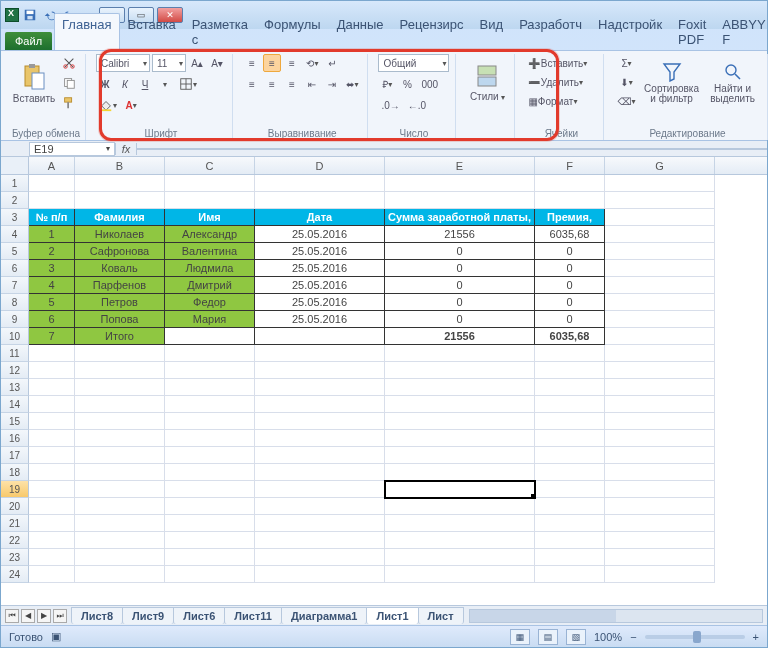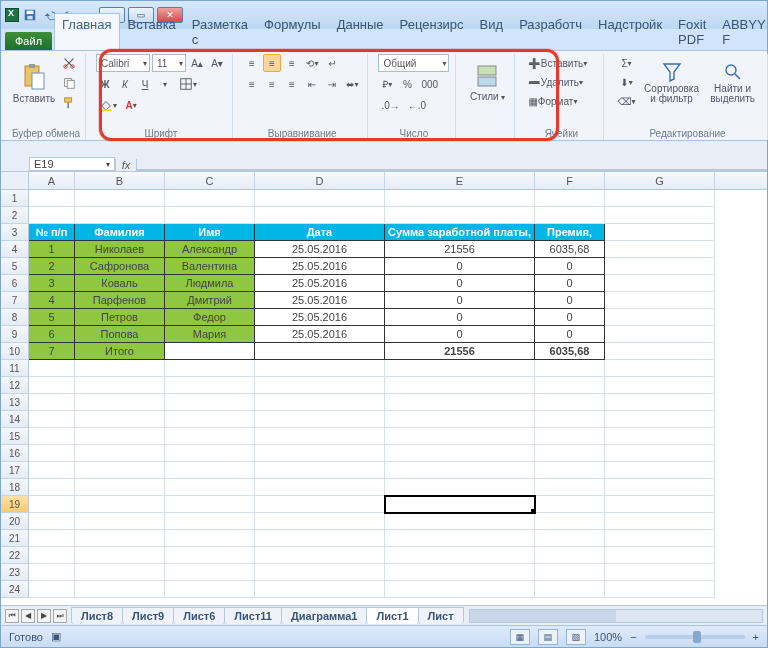--- a/index.html
+++ b/index.html
@@ -40,21 +40,21 @@
   .font-select { height: 18px; border: 1px solid #abc; background: #fff; font-size: 10px; padding: 0 12px 0 4px; position: relative; display:inline-flex; align-items:center; }
   .font-select.w1 { width: 54px; }
   .font-select.w2 { width: 34px; }
   .font-select::after { content: "▾"; position: absolute; right: 2px; font-size: 8px; color: #555; }
   .drop::after { content: " ▾"; font-size: 8px; color: #555; }
 
   
   .highlight-box { position: absolute; border: 3px solid #e23a2c; border-radius: 12px; top: -2px; left: 98px; width: 460px; height: 92px; pointer-events: none; box-shadow: 0 0 0 1px rgba(226,58,44,.2); }
 
   
-  .fbar-row { height: 31px; display: flex; align-items: flex-end; background: #e8eef6; border-bottom: 1px solid #b7c8dd; }
+  .fbar-row { height: 16px; display: flex; align-items: center; background: #e8eef6; border-bottom: 1px solid #b7c8dd; }
   .namebox { width: 86px; background: #fff; border: 1px solid #b7c8dd; padding: 0 4px; display:flex; align-items:center; justify-content:space-between; font-size:11px; margin-left: 28px; }
   .fx { width: 22px; display:flex; align-items:center; justify-content:center; border-left:1px solid #b7c8dd; border-right:1px solid #b7c8dd; font-style: italic; color:#555; }
   .formula { flex:1; background:#fff; border:1px solid #b7c8dd; }
 
   
   .grid-area { flex:1; overflow:hidden; background:#fff; display:flex; flex-direction:column; }
   .col-headers { display:flex; height:18px; background: linear-gradient(to bottom,#f7f9fc,#e4ecf5); border-bottom:1px solid #b7c8dd; }
   .selall { width: 28px; border-right:1px solid #b7c8dd; background:#e9f0f8; }
   .ch { border-right:1px solid #c6d4e5; text-align:center; font-size:11px; color:#555; display:flex; align-items:center; justify-content:center; }
   .rows { flex:1; overflow:hidden; }

